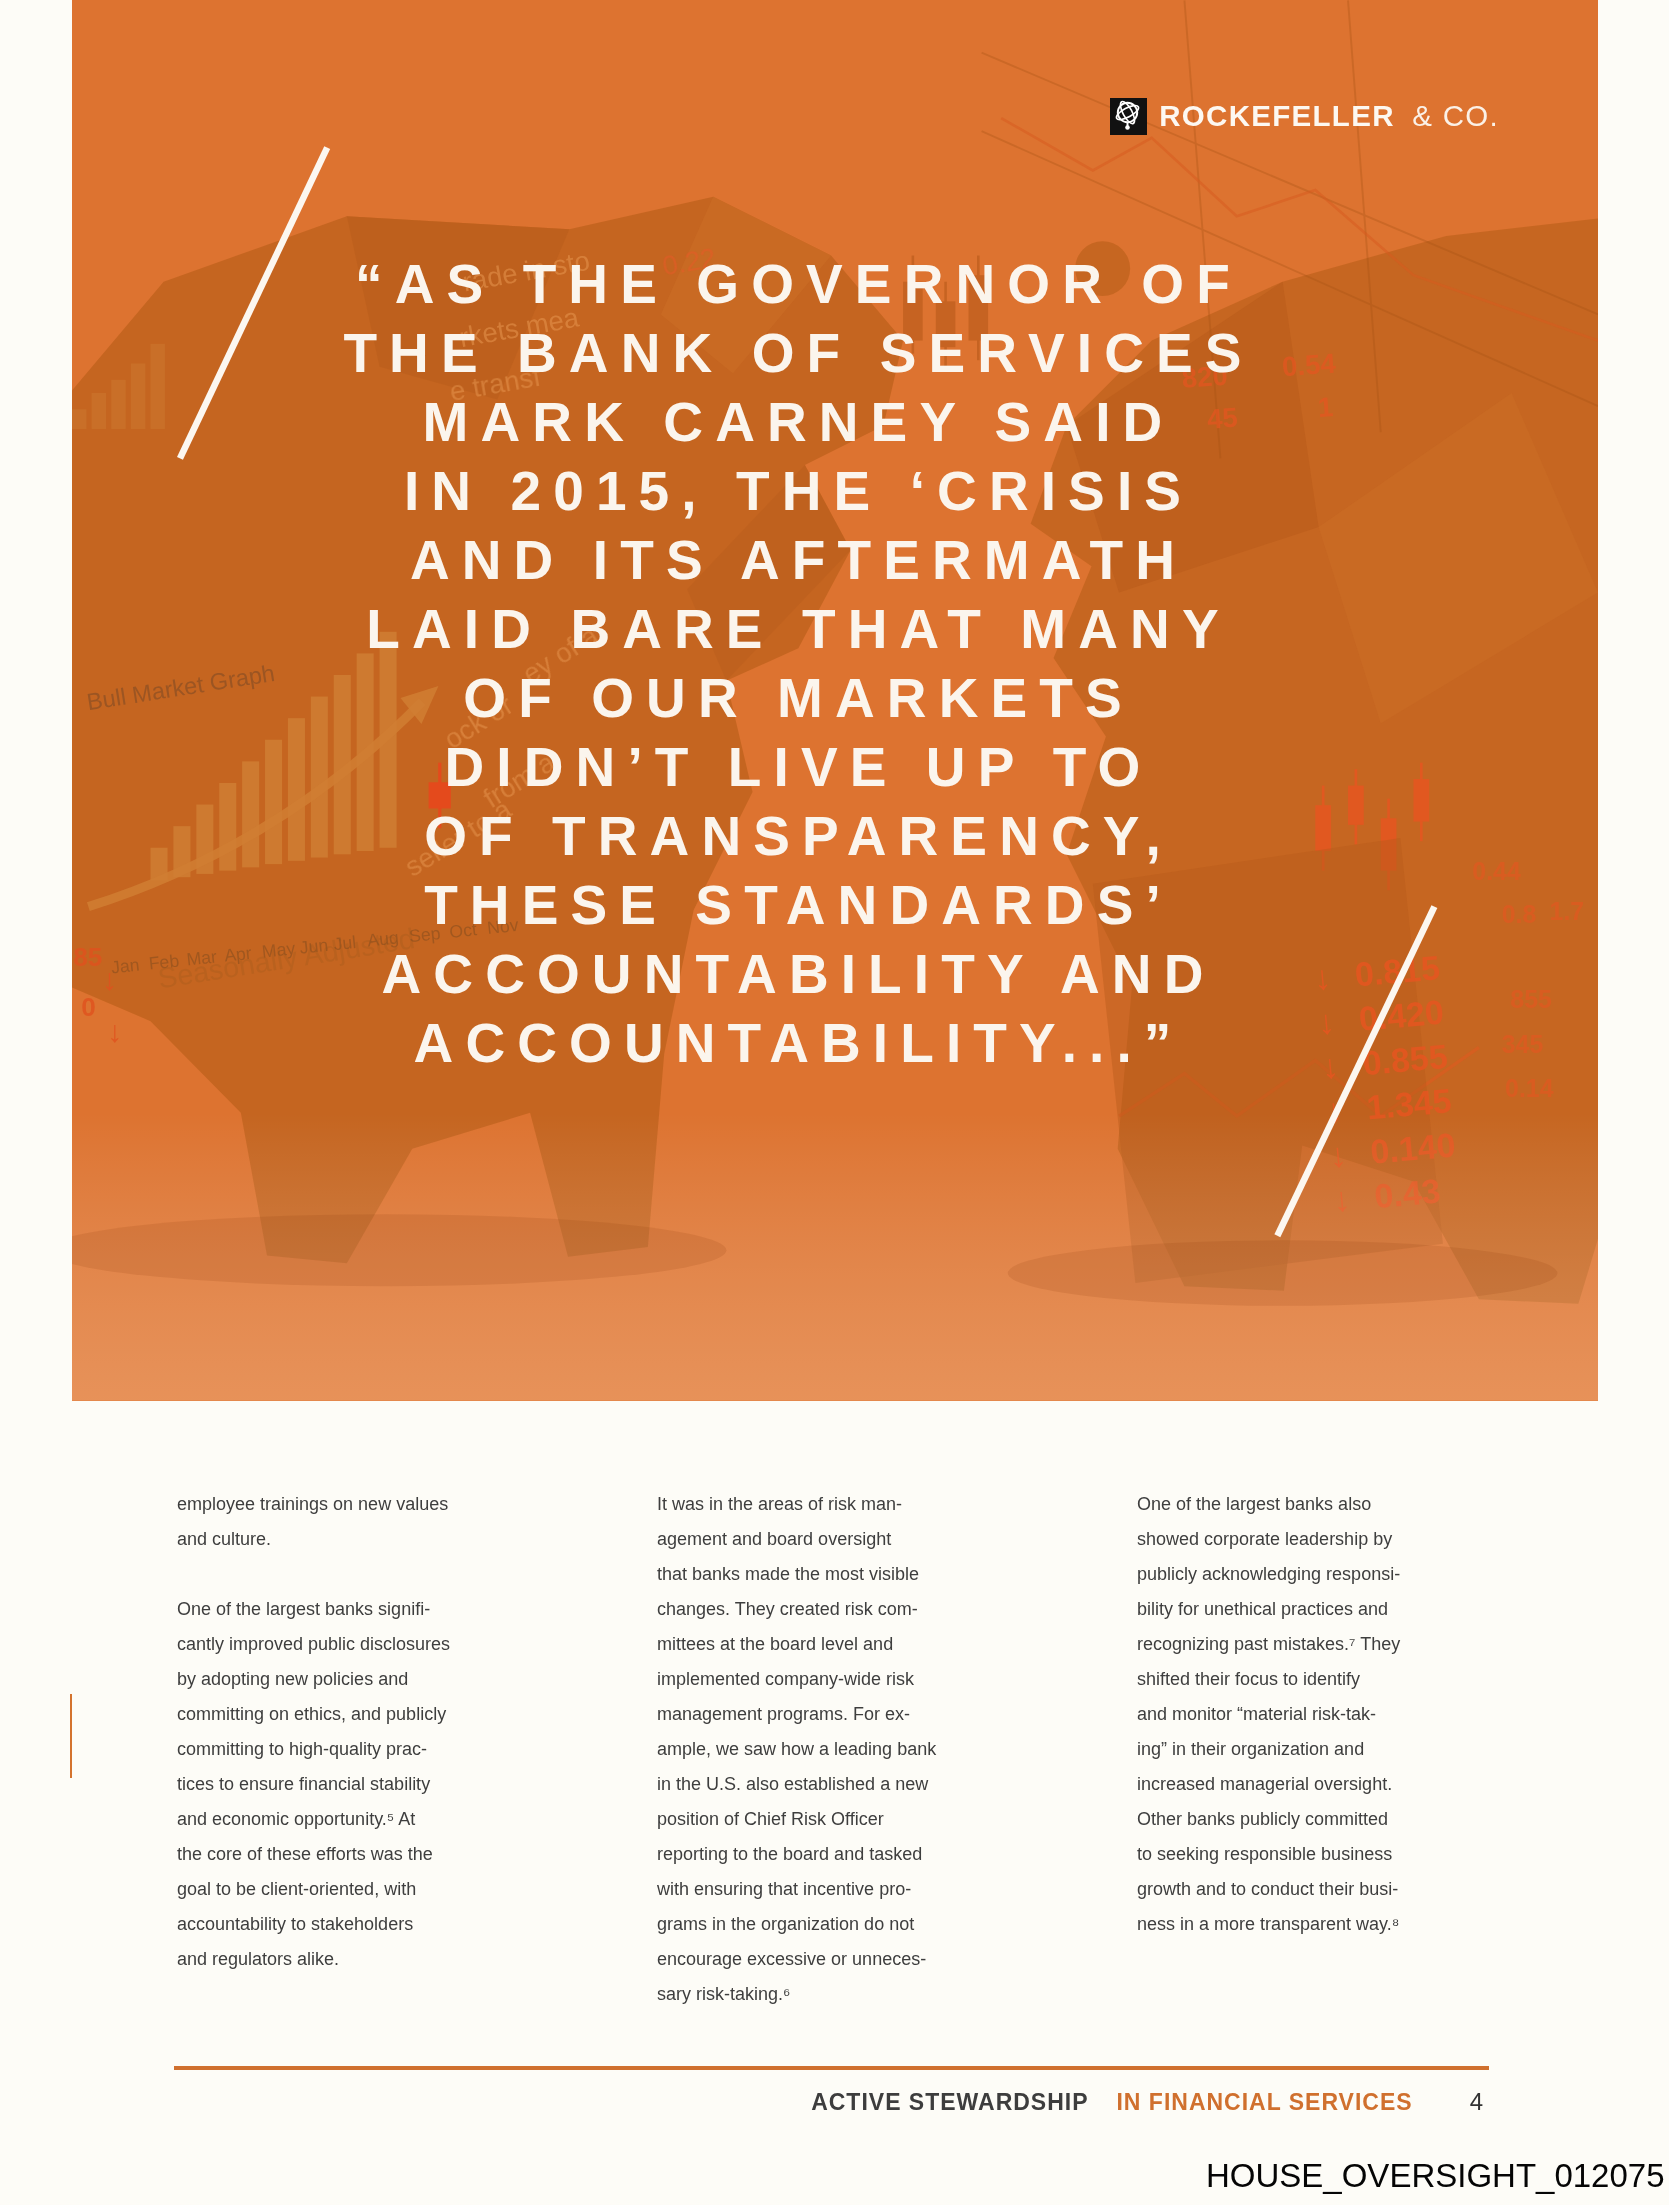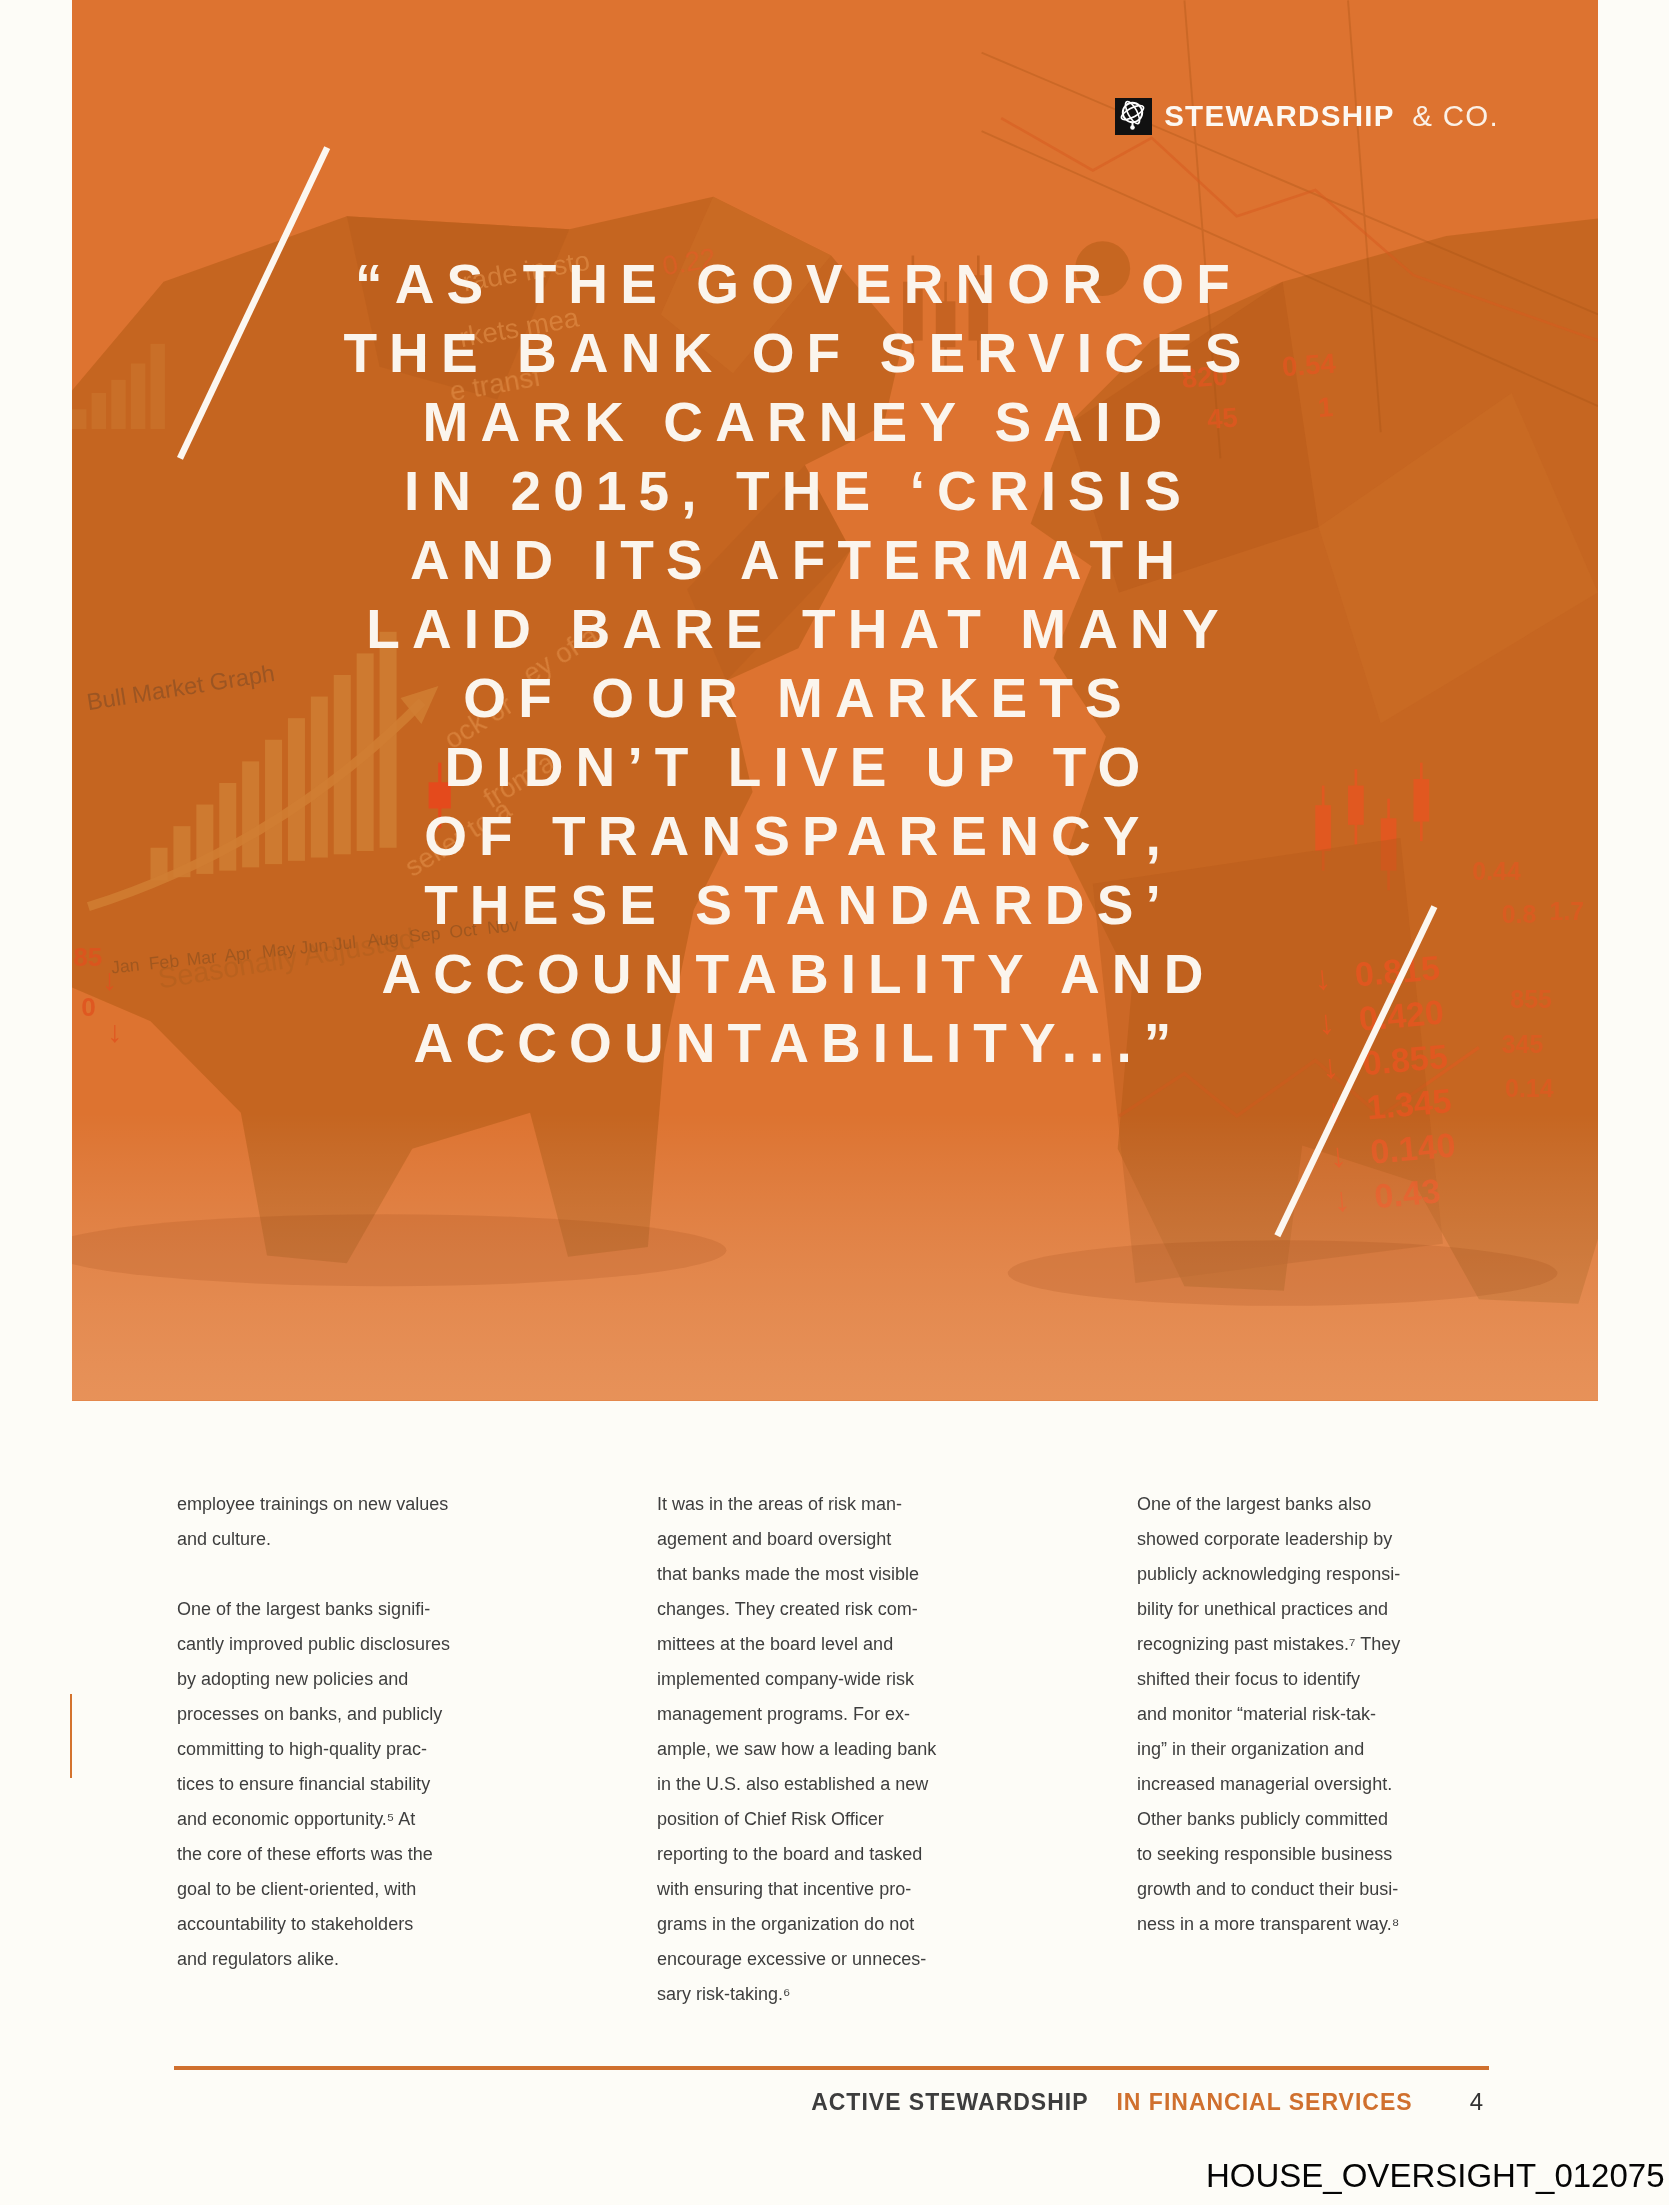--- a/index.html
+++ b/index.html
@@ -224,21 +224,21 @@
       <div class="logo-box">
         <svg width="35" height="35" viewBox="0 0 54 54">
           <circle cx="27" cy="24" r="15" fill="none" stroke="#ffffff" stroke-width="3"></circle>
           <ellipse cx="27" cy="24" rx="19" ry="7" fill="none" stroke="#ffffff" stroke-width="2.5" transform="rotate(-28 27 24)"></ellipse>
           <ellipse cx="27" cy="24" rx="19" ry="7" fill="none" stroke="#ffffff" stroke-width="2.5" transform="rotate(62 27 24)"></ellipse>
           <line x1="27" y1="39" x2="27" y2="48" stroke="#ffffff" stroke-width="3"></line>
           <circle cx="27" cy="47" r="3.5" fill="#ffffff"></circle>
         </svg>
       </div>
       <div class="logo-text">
-        <span class="nm">STEWARDSHIP</span>
+        <span class="nm">ROCKEFELLER</span>
         <span class="sfx">&amp; CO.</span>
       </div>
     </div>
 
     <div class="quote">
         <div class="qline">“AS THE GOVERNOR OF</div>
         <div class="qline">THE BANK OF SERVICES</div>
         <div class="qline">MARK CARNEY SAID</div>
         <div class="qline">IN 2015, THE ‘CRISIS</div>
         <div class="qline">AND ITS AFTERMATH</div>
@@ -253,21 +253,21 @@
   </div>
 
   <div class="columns">
     <div class="col">
         <div class="line">employee trainings on new values</div>
         <div class="line">and culture.</div>
         <div class="gap"></div>
         <div class="line">One of the largest banks signifi-</div>
         <div class="line">cantly improved public disclosures</div>
         <div class="line">by adopting new policies and</div>
-        <div class="line">processes on banks, and publicly</div>
+        <div class="line">committing on ethics, and publicly</div>
         <div class="line">committing to high-quality prac-</div>
         <div class="line">tices to ensure financial stability</div>
         <div class="line">and economic opportunity.⁵ At</div>
         <div class="line">the core of these efforts was the</div>
         <div class="line">goal to be client-oriented, with</div>
         <div class="line">accountability to stakeholders</div>
         <div class="line">and regulators alike.</div>
       </div>
     <div class="col">
         <div class="line">It was in the areas of risk man-</div>

